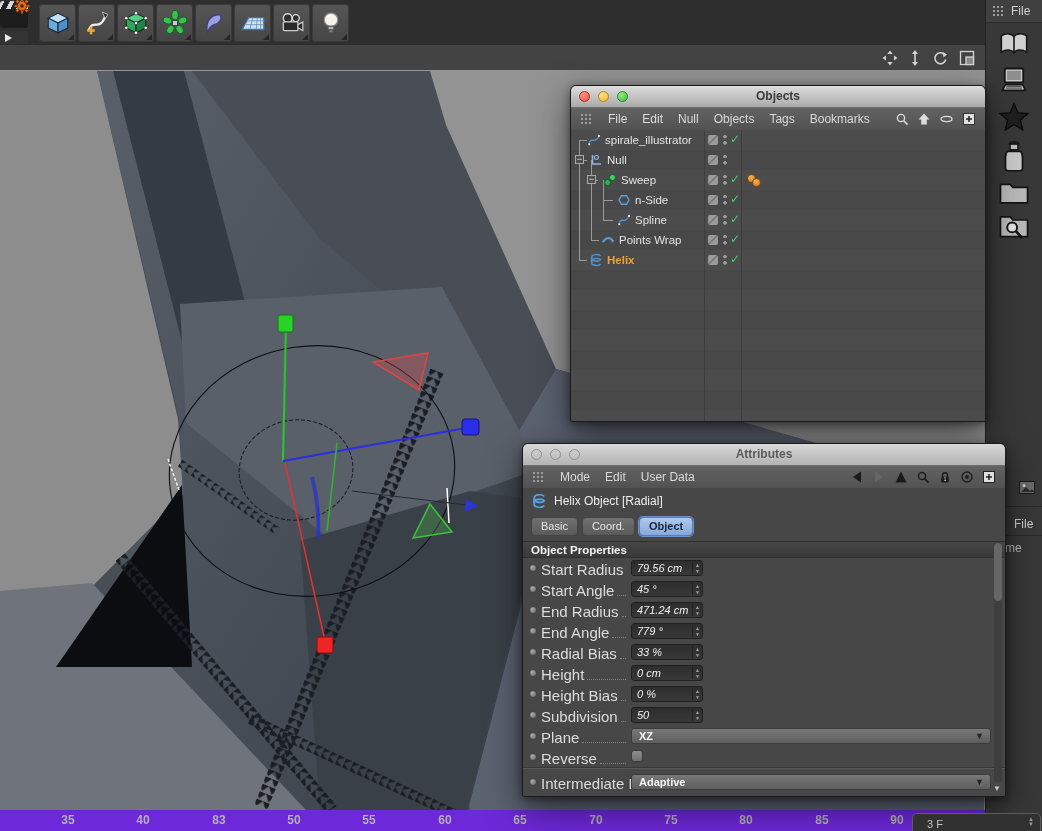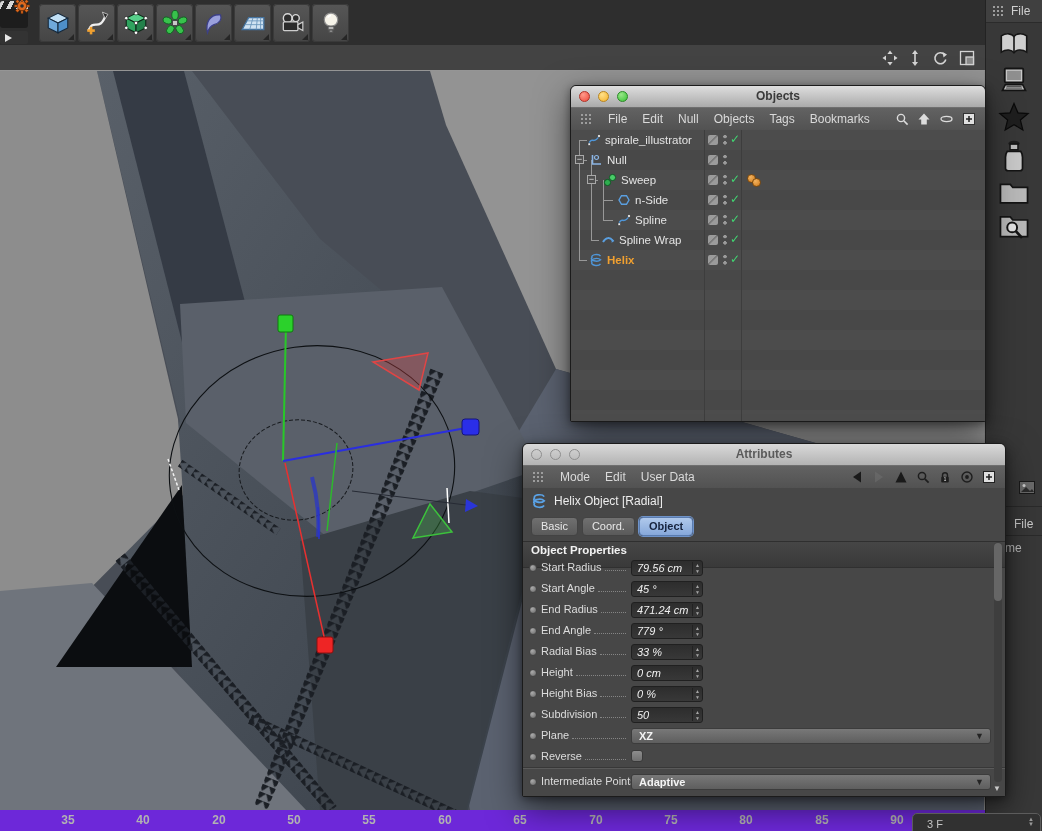--- a/index.html
+++ b/index.html
@@ -71,28 +71,28 @@
   
   #attributes-window{left:522px;top:443px;width:482px;height:352px;}
   #attributes-window .titlebar{color:#5b5b5b;background:linear-gradient(#d9d9d9,#b3b3b3);}
   .hollow{border:1.5px solid #8f8f8f;background:transparent;}
   .acontent{position:absolute;top:44px;left:0;right:0;bottom:0;background:#474747;}
   .objhead{position:absolute;top:5px;left:8px;display:flex;gap:7px;align-items:center;font-size:12px;color:#ededed;}
   .tabs{position:absolute;top:29px;left:8px;display:flex;gap:4px;}
   .tab{height:17px;padding:0 9px;border-radius:4px;font-size:11px;line-height:17px;color:#e8e8e8;
        background:linear-gradient(#707070,#5a5a5a);border:1px solid #434343;}
   .tab.active{background:linear-gradient(#b0c9ec,#86a8da);color:#16233d;font-weight:bold;border:1px solid #5a7cb0;box-shadow:0 0 0 1px #6f93c8;}
-  .sect{position:absolute;top:53px;left:0;right:0;height:27px;background:linear-gradient(#464646,#393939);
+  .sect{position:absolute;top:53px;left:0;right:0;height:17px;background:linear-gradient(#464646,#393939);
         font-weight:bold;font-size:11.5px;color:#f2f2f2;padding-left:8px;line-height:17px;
         border-top:1px solid #2f2f2f;border-bottom:1px solid #303030;box-sizing:border-box;}
   .prow{position:absolute;left:0;right:0;height:21px;}
   .pdot{position:absolute;left:6px;top:6px;width:8px;height:8px;border-radius:50%;box-sizing:border-box;
         background:radial-gradient(circle at 35% 30%,#ababab,#686868);border:1px solid #444;}
   .plabelwrap{position:absolute;left:18px;width:88px;top:3px;display:flex;align-items:baseline;}
-  .plabel{font-size:11px;color:#dcdcdc;white-space:nowrap;text-align:center;}
+  .plabel{font-size:15px;color:#dcdcdc;white-space:nowrap;text-align:center;}
   .pleader{flex:1;border-bottom:1px dotted #858585;height:9px;margin:0 3px;min-width:0;}
   .pfield{position:absolute;left:108px;top:2px;width:72px;height:16px;background:linear-gradient(#2d2d2d,#383838);
           border:1px solid #202020;border-radius:3px;box-sizing:border-box;color:#f0f0f0;font-size:11px;}
   .pfield .fv{position:absolute;left:5px;top:1px;font-style:italic;}
   .pfield .st{position:absolute;right:2px;top:1px;color:#a5a5a5;font-size:5px;line-height:6px;text-align:center;border-left:1px solid #222;padding-left:2px;}
   .pdrop{position:absolute;left:108px;top:2px;width:360px;height:16px;background:linear-gradient(#787878,#5e5e5e);
          border:1px solid #3c3c3c;border-radius:3px;box-sizing:border-box;color:#f4f4f4;font-size:11px;font-weight:bold;}
   .pdrop .dv{position:absolute;left:7px;top:1px;}
   .pdrop .dc{position:absolute;right:6px;top:2px;color:#242424;font-size:9px;}
   .pcheck{position:absolute;left:108px;top:3px;width:12px;height:12px;border-radius:3px;
@@ -291,21 +291,21 @@
         <polygon points="466,428 478,435 465,441" fill="#2a35d8"></polygon>
         <polygon points="373,291 428,282 419,319" fill="rgba(228,70,70,0.3)" stroke="#e04545" stroke-width="1.5"></polygon>
         <polygon points="430,433 452,461 413,467" fill="rgba(80,210,80,0.25)" stroke="#3cc23c" stroke-width="1.5"></polygon>
       </g>
     </svg>
   </div>
 
   <div id="ruler">
     <span class="tick" style="left:68px">35</span>
     <span class="tick" style="left:143px">40</span>
-    <span class="tick" style="left:219px">20</span>
+    <span class="tick" style="left:219px">83</span>
     <span class="tick" style="left:294px">50</span>
     <span class="tick" style="left:369px">55</span>
     <span class="tick" style="left:445px">60</span>
     <span class="tick" style="left:520px">65</span>
     <span class="tick" style="left:596px">70</span>
     <span class="tick" style="left:671px">75</span>
     <span class="tick" style="left:746px">80</span>
     <span class="tick" style="left:822px">85</span>
     <span class="tick" style="left:897px">90</span>
   </div>
@@ -498,21 +498,21 @@
           <span class="tchk">✓</span>
       </div>
 
       <div class="orow" style="top:100px">
         <span class="oicon" style="left:30px">
             <svg width="14" height="14" viewBox="0 0 14 14">
               <path d="M2,9 C5,4 9,4 12,8" stroke="#5a9fe0" stroke-width="2" fill="none"></path>
               <polygon points="10.5,9.8 13.4,8 11.2,5.8" fill="#5a9fe0"></polygon>
             </svg>
           </span>
-        <span class="oname" style="left:48px">Spline Wrap</span>
+        <span class="oname" style="left:48px">Points Wrap</span>
         <span class="tsq"></span>
           <span class="tdots"></span>
           <span class="tchk">✓</span>
       </div>
 
       <div class="orow" style="top:120px">
         <span class="oicon" style="left:18px">
             <svg width="14" height="14" viewBox="0 0 14 14">
               <path d="M11.5,3.2 A4.2,2.1 0 1 0 3,4.4 A4.5,2.3 0 1 0 11.6,6.8 A4.5,2.3 0 1 0 3,9.2 A4.2,2.2 0 1 0 11.5,10.9" fill="none" stroke="#4f96d8" stroke-width="1.4"></path>
             </svg>

